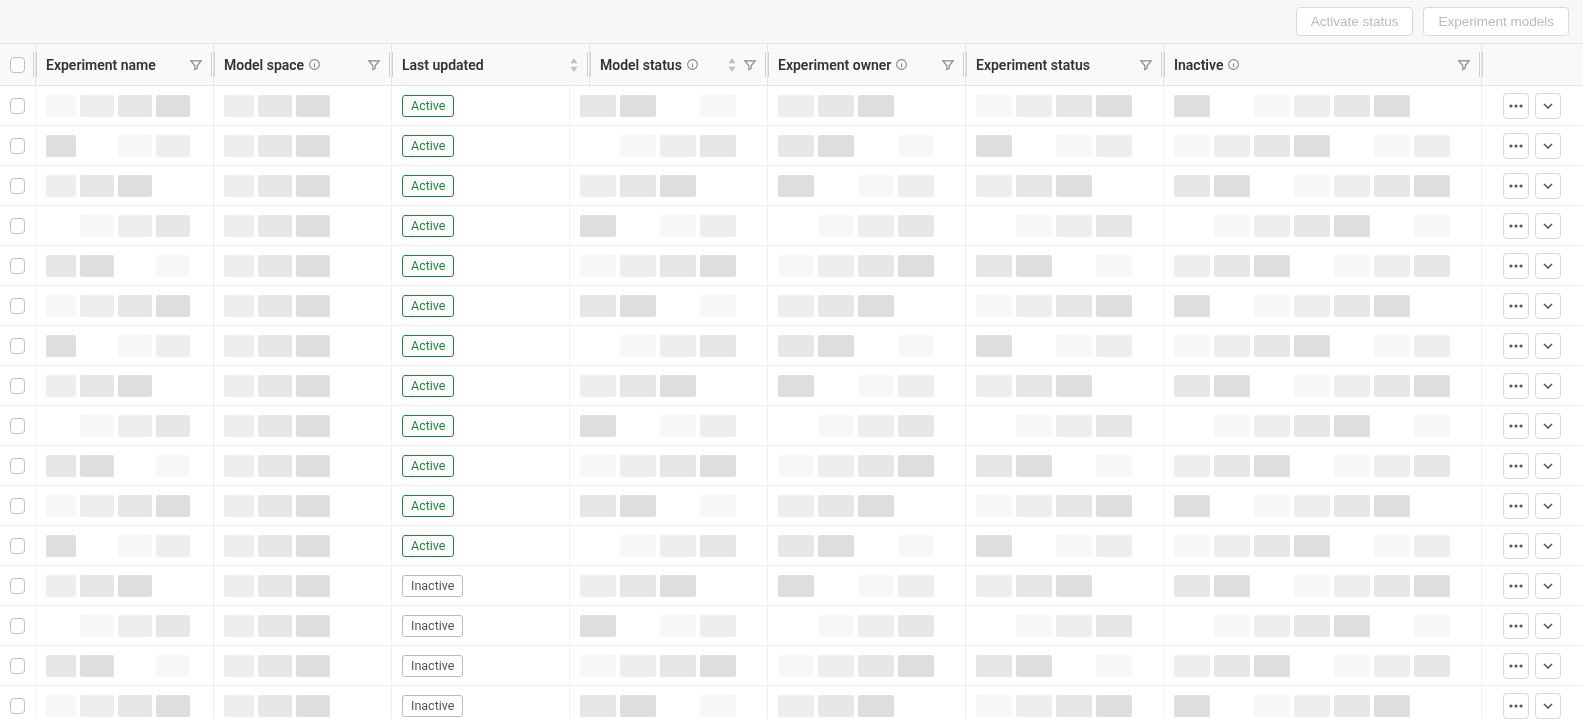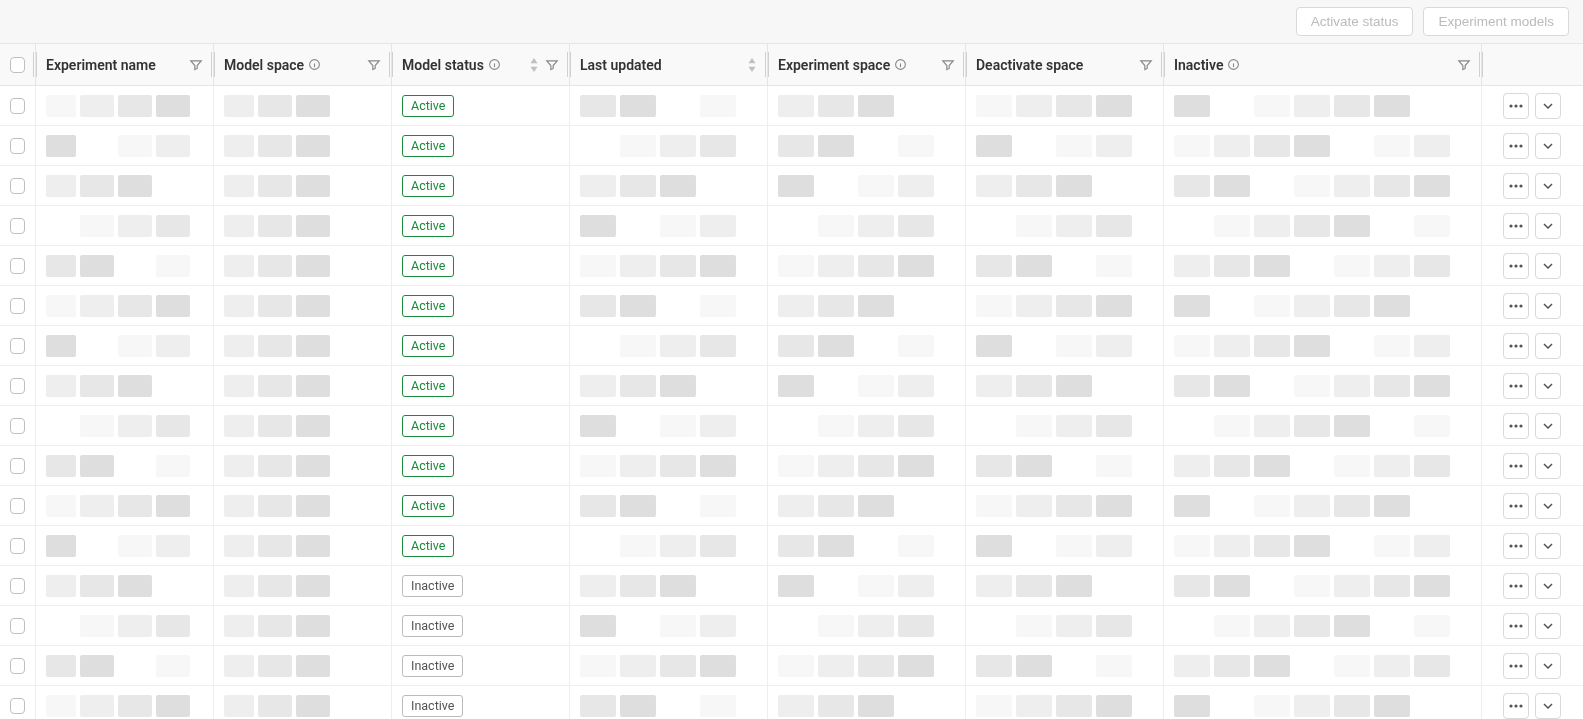--- a/index.html
+++ b/index.html
@@ -189,20 +189,33 @@
     <span class="icons">
       <span class="filter-icon">
         <svg width="14" height="14" viewBox="0 0 24 24" fill="none" stroke="#888" stroke-width="2">
             <path d="M3 5h18l-7 8v5l-4 2v-7z"></path>
           </svg>
       </span>
     </span>
     <div class="resizer"></div>
   </div>
 
+  <div class="hcell col-upd">
+    <span class="hcell-label">Last updated</span>
+    <span class="icons">
+      <span class="sort-icon">
+        <svg width="10" height="14" viewBox="0 0 10 16" fill="#888">
+            <path d="M5 0 L9 6 H1 Z" opacity="0.5"></path>
+            <path d="M5 16 L1 10 H9 Z" opacity="0.5"></path>
+          </svg>
+      </span>
+    </span>
+    <div class="resizer"></div>
+  </div>
+
   <div class="hcell col-stat">
     <span class="hcell-label">Model status</span>
     <span class="info-icon" style="margin-left:4px">
       <svg width="13" height="13" viewBox="0 0 24 24" fill="none" stroke="#888" stroke-width="2">
           <circle cx="12" cy="12" r="9"></circle>
           <line x1="12" y1="10" x2="12" y2="17"></line>
           <line x1="12" y1="7" x2="12" y2="7"></line>
         </svg>
     </span>
     <span class="icons">
@@ -214,54 +227,41 @@
       </span>
       <span class="filter-icon">
         <svg width="14" height="14" viewBox="0 0 24 24" fill="none" stroke="#888" stroke-width="2">
             <path d="M3 5h18l-7 8v5l-4 2v-7z"></path>
           </svg>
       </span>
     </span>
     <div class="resizer"></div>
   </div>
 
-  <div class="hcell col-upd">
-    <span class="hcell-label">Last updated</span>
-    <span class="icons">
-      <span class="sort-icon">
-        <svg width="10" height="14" viewBox="0 0 10 16" fill="#888">
-            <path d="M5 0 L9 6 H1 Z" opacity="0.5"></path>
-            <path d="M5 16 L1 10 H9 Z" opacity="0.5"></path>
-          </svg>
-      </span>
-    </span>
-    <div class="resizer"></div>
-  </div>
-
   <div class="hcell col-own">
-    <span class="hcell-label">Experiment space</span>
+    <span class="hcell-label">Experiment owner</span>
     <span class="info-icon" style="margin-left:4px">
       <svg width="13" height="13" viewBox="0 0 24 24" fill="none" stroke="#888" stroke-width="2">
           <circle cx="12" cy="12" r="9"></circle>
           <line x1="12" y1="10" x2="12" y2="17"></line>
           <line x1="12" y1="7" x2="12" y2="7"></line>
         </svg>
     </span>
     <span class="icons">
       <span class="filter-icon">
         <svg width="14" height="14" viewBox="0 0 24 24" fill="none" stroke="#888" stroke-width="2">
             <path d="M3 5h18l-7 8v5l-4 2v-7z"></path>
           </svg>
       </span>
     </span>
     <div class="resizer"></div>
   </div>
 
   <div class="hcell col-space">
-    <span class="hcell-label">Deactivate space</span>
+    <span class="hcell-label">Experiment status</span>
     <span class="icons">
       <span class="filter-icon">
         <svg width="14" height="14" viewBox="0 0 24 24" fill="none" stroke="#888" stroke-width="2">
             <path d="M3 5h18l-7 8v5l-4 2v-7z"></path>
           </svg>
       </span>
     </span>
     <div class="resizer"></div>
   </div>
 

